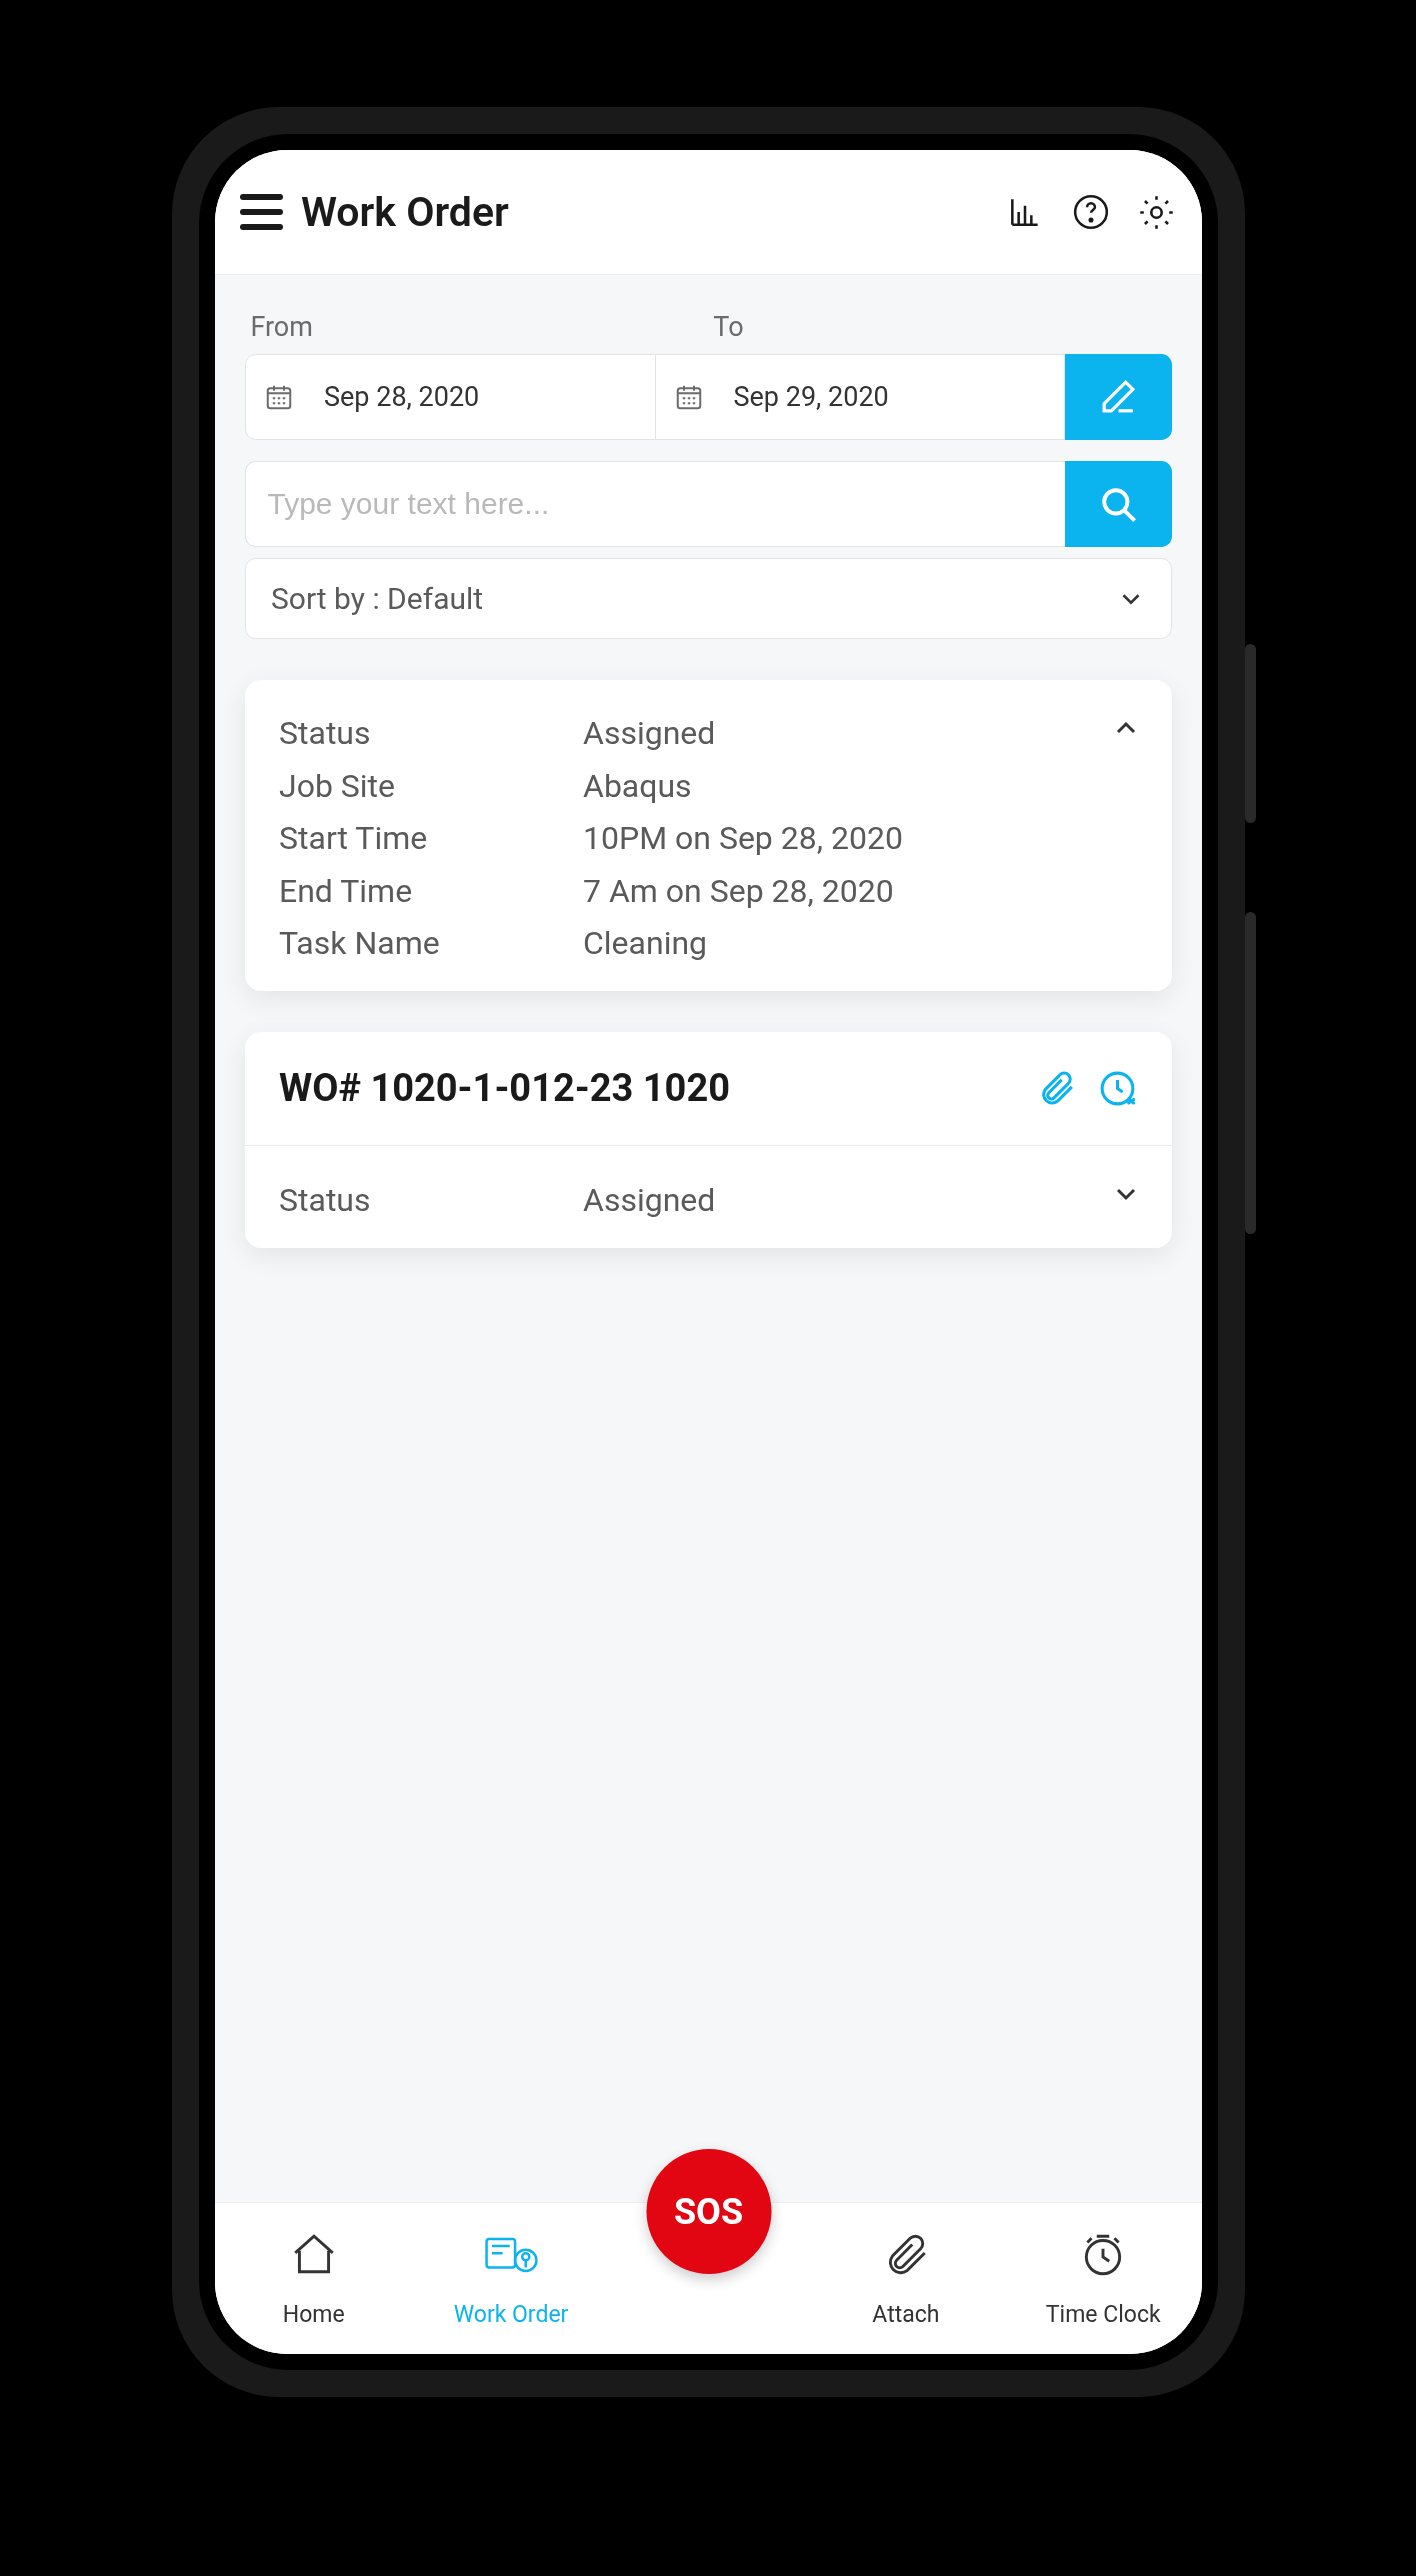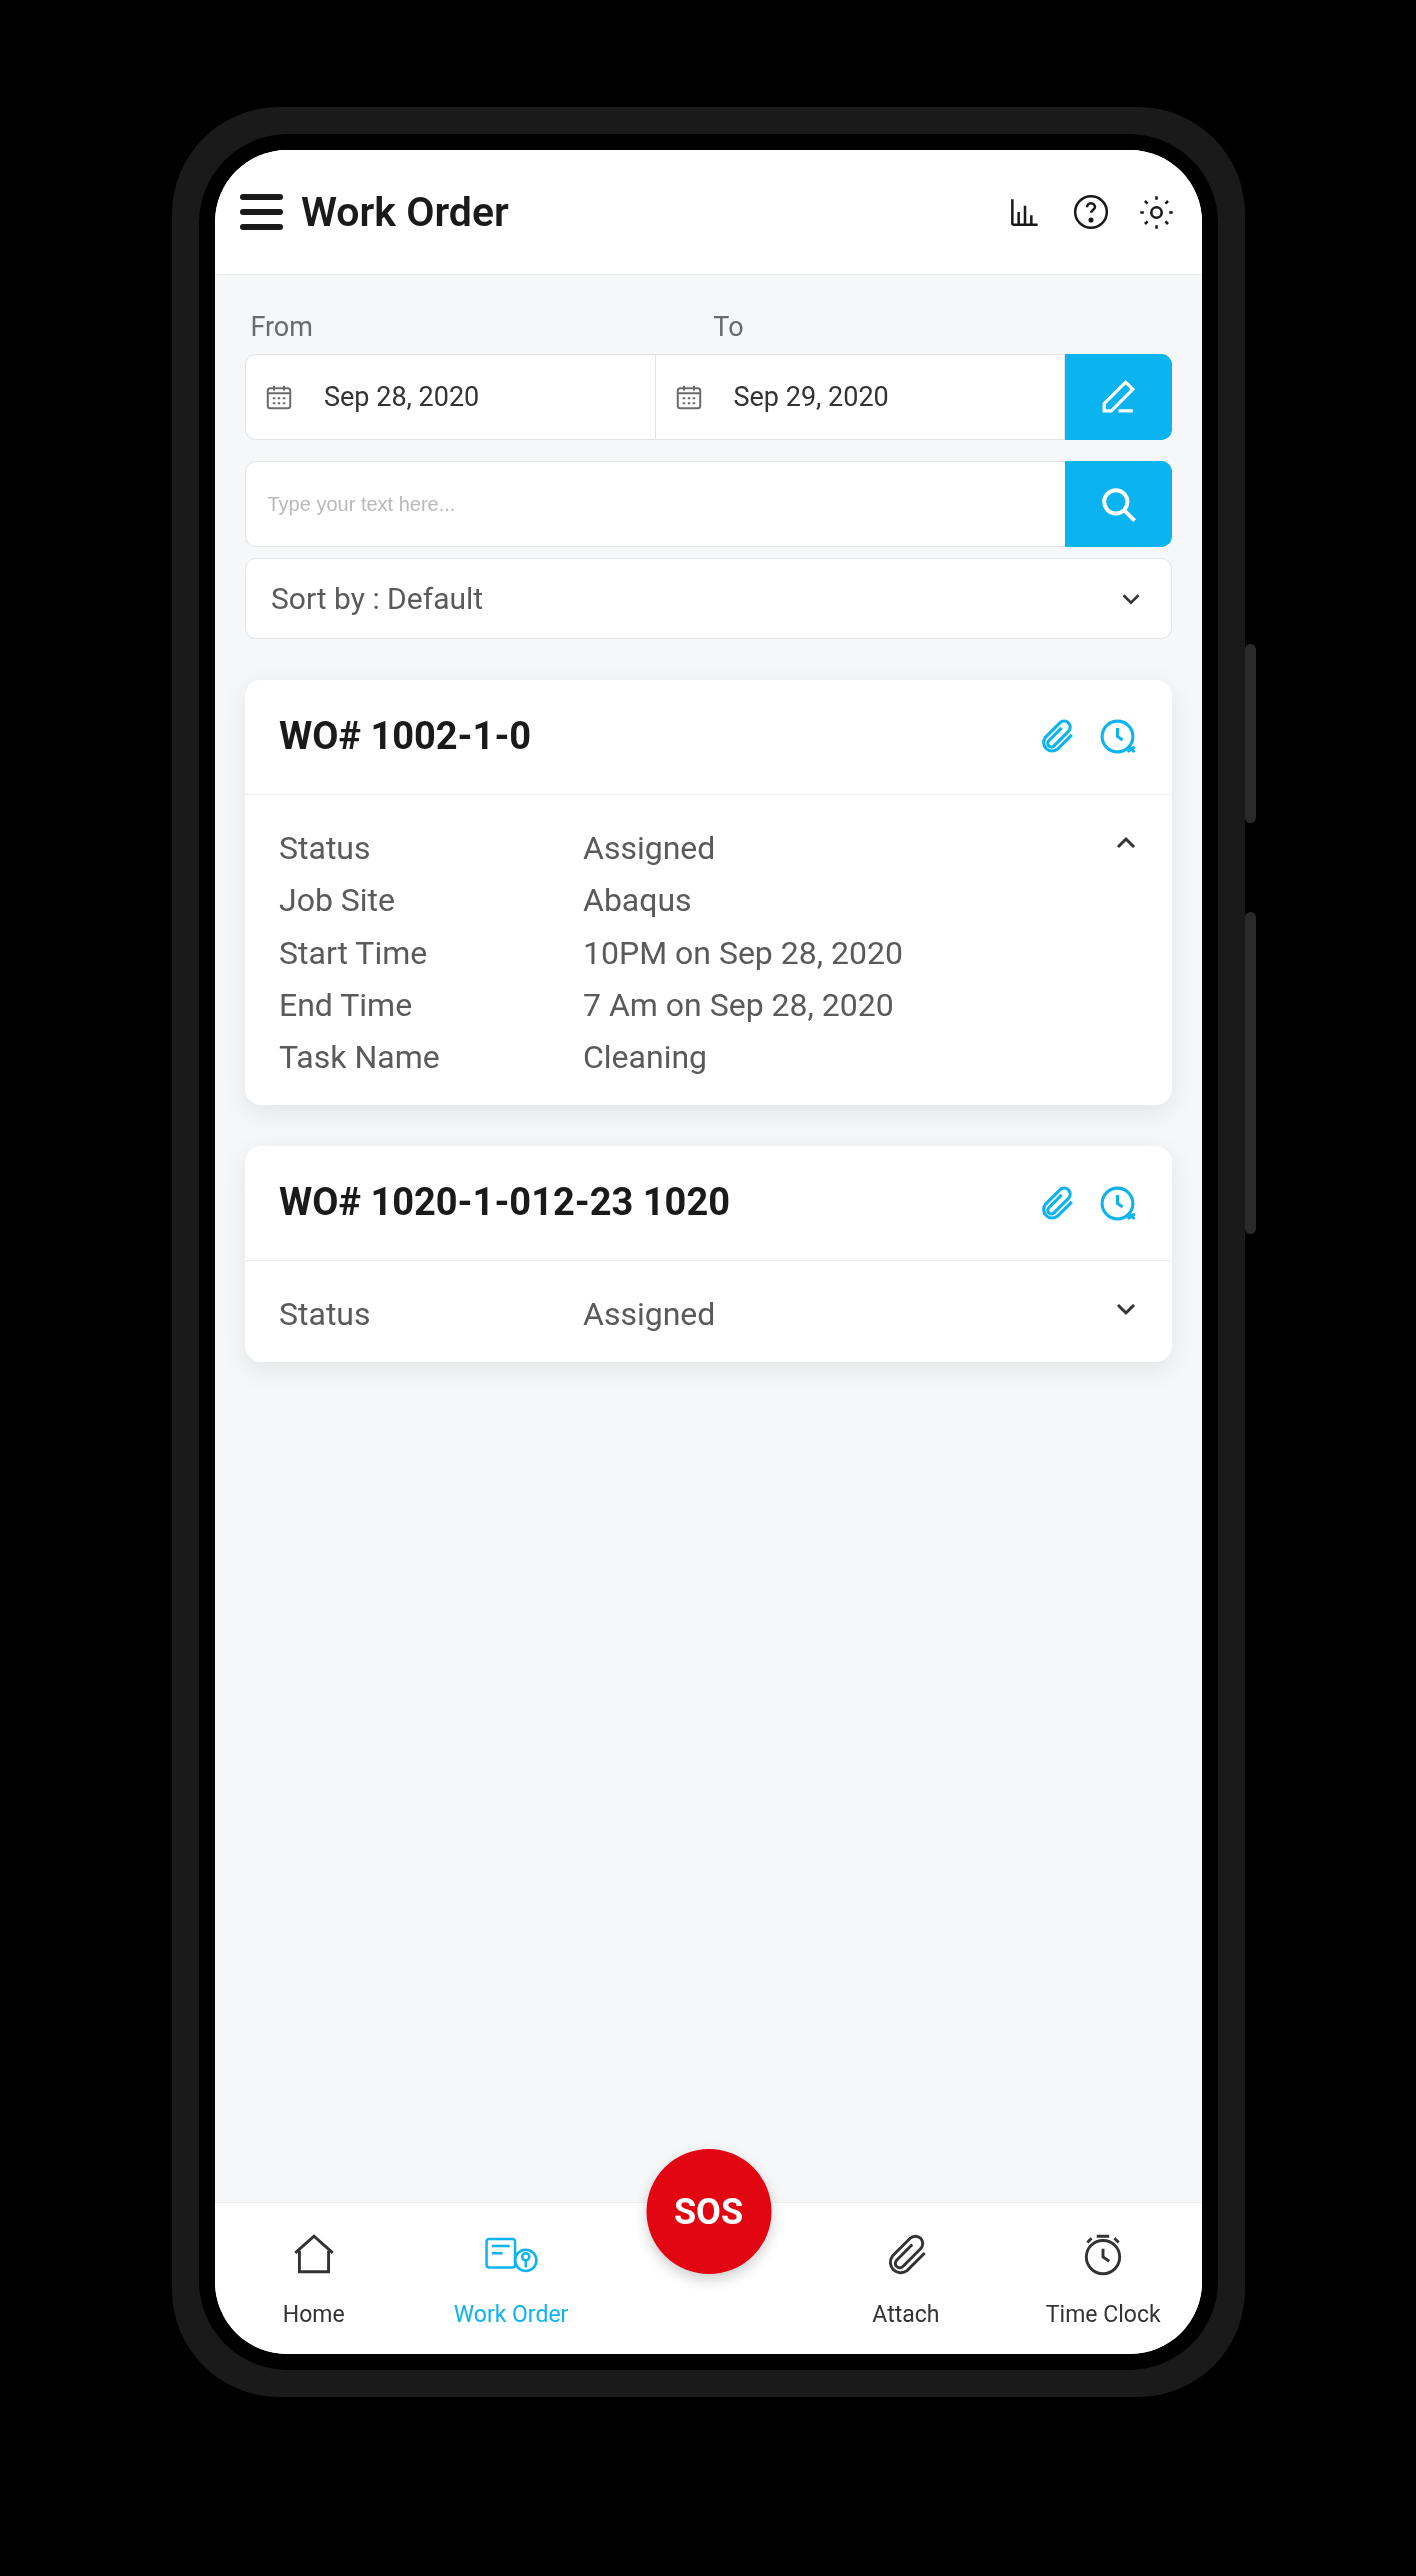--- a/index.html
+++ b/index.html
@@ -110,21 +110,21 @@
     width:107px; height:86px; background:#0bb3ef; border-radius:0 10.7px 10.7px 0;
     display:flex; align-items:center; justify-content:center; cursor:pointer;
   }
   .search-row { display:flex; margin-top:21.5px; }
   .search-input {
     flex:1; height:86px; background:#fff; border:0.9px solid #e3e3e3; border-right:none;
     border-radius:10.7px 0 0 10.7px; padding:0 21.5px; font-size:30px; color:#999;
     display:flex; align-items:center;
   }
   .search-input input {
-    border:none; outline:none; width:100%; font-size:20px; color:#701a75; background:transparent;
+    border:none; outline:none; width:100%; font-size:30px; color:#701a75; background:transparent;
   }
   .search-input input::placeholder { color:#b9b9b9; }
   .search-btn {
     width:107px; height:86px; background:#0bb3ef; border-radius:0 10.7px 10.7px 0;
     display:flex; align-items:center; justify-content:center; cursor:pointer;
   }
   .sort-row {
     margin-top:11px; height:81px; background:#fff; border:0.9px solid #e3e3e3;
     border-radius:10.7px; display:flex; align-items:center; justify-content:space-between;
     padding:0 25px; font-size:30px; color:#5a5a5a; cursor:pointer;
@@ -255,37 +255,20 @@
         </div>
 
         <div class="sort-row">
           <span>Sort by : Default</span>
           <svg width="30" height="30" viewBox="0 0 24 24" fill="none" stroke="#333" stroke-width="2">
             <path d="M6 9l6 6 6-6"></path>
           </svg>
         </div>
 
         <div class="card">
-          <div class="card-header">
-            <div class="card-title">WO# 1002-1-0</div>
-            <div class="card-icons">
-              <div>
-                <svg width="41" height="41" viewBox="0 0 24 24" fill="none" stroke="#0bb3ef" stroke-width="1.8">
-                  <path d="M21 11l-8.5 8.5a5 5 0 0 1-7-7L14 4a3.5 3.5 0 0 1 5 5l-8.5 8.5a2 2 0 0 1-3-3L15 7"></path>
-                </svg>
-              </div>
-              <div>
-                <svg width="41" height="41" viewBox="0 0 24 24" fill="none" stroke="#0bb3ef" stroke-width="1.8">
-                  <circle cx="12" cy="12" r="9"></circle>
-                  <path d="M12 7v5l3 2"></path>
-                  <path d="M18.5 18.5l3 2M21.5 18.5l-3 2" stroke-linecap="round"></path>
-                </svg>
-              </div>
-            </div>
-          </div>
           <div class="card-body">
             <div class="chevron-toggle">
               <svg width="32" height="32" viewBox="0 0 24 24" fill="none" stroke="#333" stroke-width="2.2">
                 <path d="M6 15l6-6 6 6"></path>
               </svg>
             </div>
             <div class="row">
               <div class="k">Status</div>
               <div class="v">Assigned</div>
             </div>

